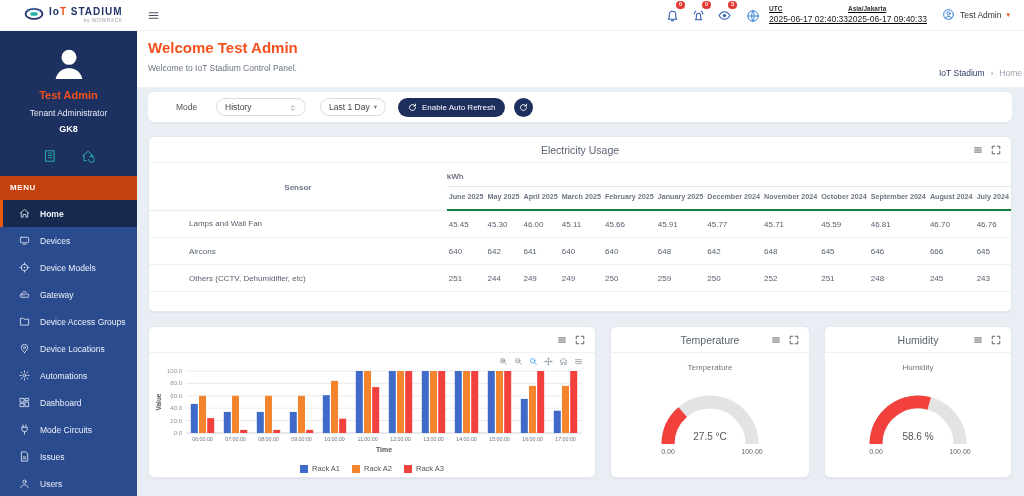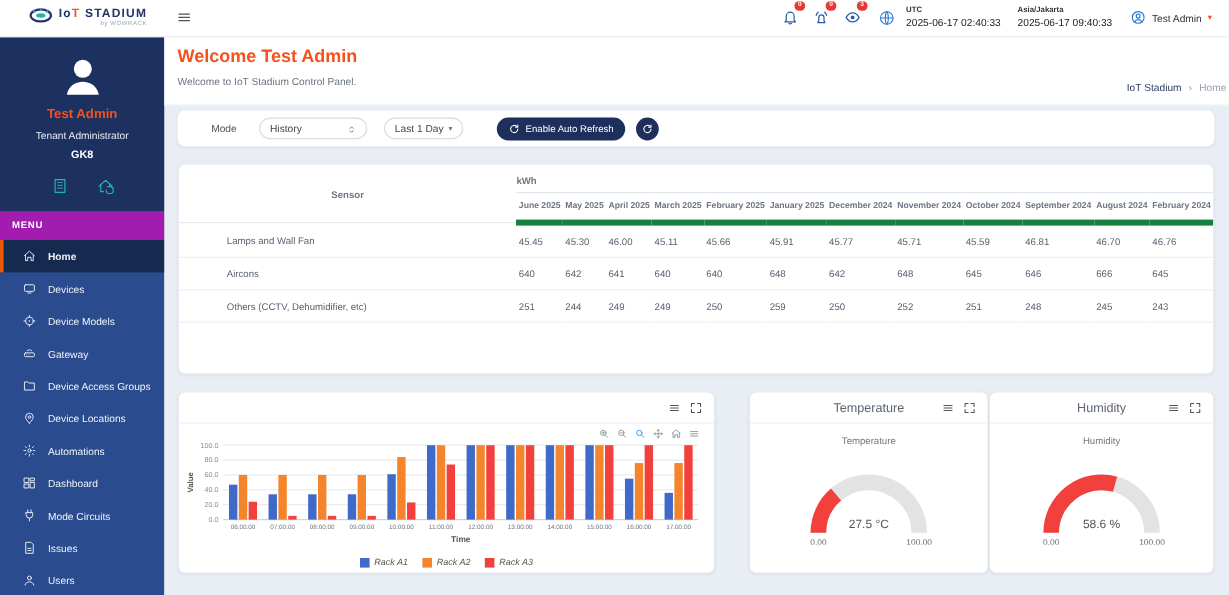--- a/index.html
+++ b/index.html
@@ -35,73 +35,73 @@
 
   
   .sidebar{position:absolute;top:31px;left:0;width:137px;height:465px;background:#2b4b8f;}
   .profile{background:#1d3161;padding:13px 8px 12px;text-align:center;}
   .avatar svg{width:40px;height:40px;color:#fff;}
   .profile-name{color:#f4511e;font-size:11px;font-weight:bold;margin-top:5px;}
   .profile-role{color:#e8ecf5;font-size:8.5px;margin-top:7px;}
   .profile-tenant{color:#fff;font-size:9px;font-weight:bold;margin-top:6px;}
   .profile-icons{display:flex;justify-content:center;gap:24px;margin-top:12px;color:#25b3a7;}
   .profile-icons svg{width:14px;height:14px;}
-  .menu-header{background:#a21caf;color:#fff;font-size:8px;font-weight:bold;letter-spacing:.6px;padding:7px 10px 8px;}
+  .menu-header{background:#c2410c;color:#fff;font-size:8px;font-weight:bold;letter-spacing:.6px;padding:7px 10px 8px;}
   .menu-item{display:flex;align-items:center;gap:10px;height:27px;padding-left:16px;color:#eef2f9;font-size:8.5px;cursor:pointer;border-left:3px solid transparent;}
   .menu-item.active{background:#16294f;border-left-color:#e8590c;font-weight:bold;}
   .menu-item svg{width:11px;height:11px;}
 
   
   .main{position:absolute;left:137px;top:31px;width:887px;height:465px;background:#e9edf4;}
   .header-band{position:absolute;left:0;top:0;width:898px;height:57px;background:#fff;border-bottom:1px solid #eef0f4;}
   .page-title{position:absolute;left:11px;top:8px;color:#f4511e;font-size:15px;font-weight:bold;}
   .page-subtitle{position:absolute;left:11px;top:32px;color:#6b7480;font-size:8.5px;}
   .breadcrumb{position:absolute;right:13px;bottom:9px;font-size:8.5px;color:#98a0ac;display:flex;gap:6px;align-items:center;}
   .breadcrumb .crumb-first{color:#2c3e66;cursor:pointer;}
   .breadcrumb .sep{font-size:8px;color:#8a93a0;}
 
   .filter-card{position:absolute;left:11px;top:61px;width:864px;height:30px;background:#fff;border-radius:6px;box-shadow:0 1px 2px rgba(20,30,60,.06);display:flex;align-items:center;padding:0 12px;}
   .mode-label{font-size:8.5px;color:#555;width:46px;padding-left:16px;}
   .select{height:18px;border:1px solid #d8dde4;border-radius:9px;display:flex;align-items:center;justify-content:space-between;font-size:8.5px;color:#444;padding:0 8px;cursor:pointer;background:#fff;}
   .select.history{width:90px;margin-left:10px;}
   .select.range{width:66px;margin-left:14px;}
   .select svg{width:8px;height:8px;color:#777;}
   .select .dd{font-size:6.5px;color:#777;}
-  .pill{height:19px;background:#1e2f5e;color:#fff;border:none;border-radius:10px;font-size:8px;display:flex;align-items:center;gap:5px;padding:0 10px;margin-left:28px;font-family:inherit;cursor:pointer;}
+  .pill{height:19px;background:#1e2f5e;color:#fff;border:none;border-radius:10px;font-size:8px;display:flex;align-items:center;gap:5px;padding:0 10px;margin-left:12px;font-family:inherit;cursor:pointer;}
   .pill svg{width:9px;height:9px;}
   .circle-btn{width:19px;height:19px;border-radius:50%;background:#1e2f5e;color:#fff;border:none;display:flex;align-items:center;justify-content:center;margin-left:9px;cursor:pointer;}
   .circle-btn svg{width:9px;height:9px;}
 
   .card{position:absolute;background:#fff;border:1px solid #e6e9ef;border-radius:6px;box-shadow:0 1px 2px rgba(20,30,60,.05);}
   .card-head{height:26px;border-bottom:1px solid #eef0f4;display:flex;align-items:center;position:relative;}
   .card-title{flex:1;text-align:center;font-size:10.5px;color:#5a6472;}
   .head-icons{position:absolute;right:10px;display:flex;gap:8px;color:#555;}
   .head-icons .ic-btn{cursor:pointer;display:flex;}
   .head-icons svg{width:10px;height:10px;}
 
   .elec{left:11px;top:105px;width:864px;height:176px;overflow:hidden;}
   .elec table{width:100%;border-collapse:collapse;margin-top:2px;}
   .elec th{color:#6d7683;font-weight:bold;white-space:nowrap;}
   .sensor-h{width:36%;text-align:center;font-size:8px;vertical-align:middle;border-bottom:1px solid #e8ebef;}
   .kwh-h{text-align:left;font-size:8px;padding:7px 0 5px;border-bottom:1px solid #e2e5ea;}
-  .months th{padding:5px 2px 8px;border-bottom:5px solid #15803d;font-size:7.2px;text-align:center;}
+  .months th{padding:5px 2px 8px;border-bottom:2px solid #15803d;font-size:7.2px;text-align:center;}
   .elec tbody td{color:#586270;font-size:8px;padding:8.5px 2px;text-align:left;border-bottom:1px solid #eef0f3;}
   .elec tbody td.sensor{text-align:left;padding-left:40px;}
 
   .stock{left:11px;top:295px;width:448px;height:152px;}
   .plot-toolbar{display:flex;justify-content:flex-end;gap:6px;padding:4px 12px 0;color:#8a949d;}
   .plot-toolbar .tool{cursor:pointer;display:flex;}
   .plot-toolbar svg{width:9px;height:9px;}
   .tool-zoombox{color:#339af0;}
   #stockChart{display:block;margin:0 auto;}
   .legend{display:flex;justify-content:center;gap:12px;margin-top:0;}
-  .legend-item{display:flex;align-items:center;gap:4px;font-size:7.5px;color:#555;cursor:pointer;font-style:italic;}
+  .legend-item{display:flex;align-items:center;gap:4px;font-size:7.5px;color:#555;cursor:pointer;}
   .legend-swatch{width:8px;height:8px;display:inline-block;}
 
-  .temp{left:487px;top:295px;width:200px;height:152px;}
+  .temp{left:473px;top:295px;width:200px;height:152px;}
   .hum{left:687px;top:295px;width:188px;height:152px;}
   .gauge-wrap{text-align:center;}
   .gauge-label{font-size:8px;color:#777;margin-top:10px;}
   .gauge-wrap svg{margin-top:2px;}
 </style>
 </head>
 <body>
 
 <div class="topbar">
   <div class="logo">
@@ -133,21 +133,21 @@
         <span class="notif"><svg class="ic" viewBox="0 0 24 24" fill="none" stroke="currentColor" stroke-width="1.9" stroke-linecap="round" stroke-linejoin="round">
             <path d="M2 12s4-7 10-7 10 7 10 7-4 7-10 7-10-7-10-7z"></path>
             <circle cx="12" cy="12" r="3" fill="currentColor" stroke="none"></circle>
           </svg><span class="badge">3</span></span>
       </div>
     <div class="clocks">
       <span class="globe ic" id="globeIcon"><svg class="ic" viewBox="0 0 24 24" fill="none" stroke="currentColor" stroke-width="1.6" stroke-linecap="round" stroke-linejoin="round">
             <circle cx="12" cy="12" r="9"></circle>
             <path d="M3 12h18M12 3c3 3.5 3 14.5 0 18M12 3c-3 3.5-3 14.5 0 18"></path>
           </svg></span>
-      <span id="clockList" style="display:flex;gap:14px;">
+      <span id="clockList" style="display:flex;text-decoration:underline;">
           <span class="clock">
             <span class="zone">UTC</span>
             <span class="dt">2025-06-17 02:40:33</span>
           </span>
           <span class="clock">
             <span class="zone">Asia/Jakarta</span>
             <span class="dt">2025-06-17 09:40:33</span>
           </span>
         </span>
     </div>
@@ -303,39 +303,54 @@
     </button>
     <button class="circle-btn">
       <span class="ic" id="refreshIcon2"><svg class="ic" viewBox="0 0 24 24" fill="none" stroke="currentColor" stroke-width="2.4" stroke-linecap="round" stroke-linejoin="round">
             <path d="M20 12a8 8 0 1 1-2.4-5.7"></path>
             <path d="M20 3v5h-5"></path>
           </svg></span>
     </button>
   </div>
 
   <div class="card elec">
+    <div class="card-head">
+      <span class="card-title">Electricity Usage</span>
+      <span class="head-icons" id="elecActions">
+          <span class="ic-btn">
+            <svg class="ic" viewBox="0 0 24 24" fill="none" stroke="currentColor" stroke-width="2.2" stroke-linecap="round" stroke-linejoin="round">
+              <path d="M4 7h16M4 12h16M4 17h16"></path>
+            </svg>
+          </span>
+          <span class="ic-btn">
+            <svg class="ic" viewBox="0 0 24 24" fill="none" stroke="currentColor" stroke-width="2.2" stroke-linecap="round" stroke-linejoin="round">
+              <path d="M3 9V3h6M15 3h6v6M21 15v6h-6M9 21H3v-6"></path>
+            </svg>
+          </span>
+        </span>
+    </div>
     <table id="elecTable">
         <thead>
           <tr>
             <th class="sensor-h" rowspan="2">Sensor</th>
             <th class="kwh-h" colspan="12">kWh</th>
           </tr>
           <tr class="months">
             <th>June 2025</th>
             <th>May 2025</th>
             <th>April 2025</th>
             <th>March 2025</th>
             <th>February 2025</th>
             <th>January 2025</th>
             <th>December 2024</th>
             <th>November 2024</th>
             <th>October 2024</th>
             <th>September 2024</th>
             <th>August 2024</th>
-            <th>February 2024</th>
+            <th>July 2024</th>
           </tr>
         </thead>
         <tbody>
           <tr>
             <td class="sensor">Lamps and Wall Fan</td>
             <td>45.45</td>
             <td>45.30</td>
             <td>46.00</td>
             <td>45.11</td>
             <td>45.66</td>

